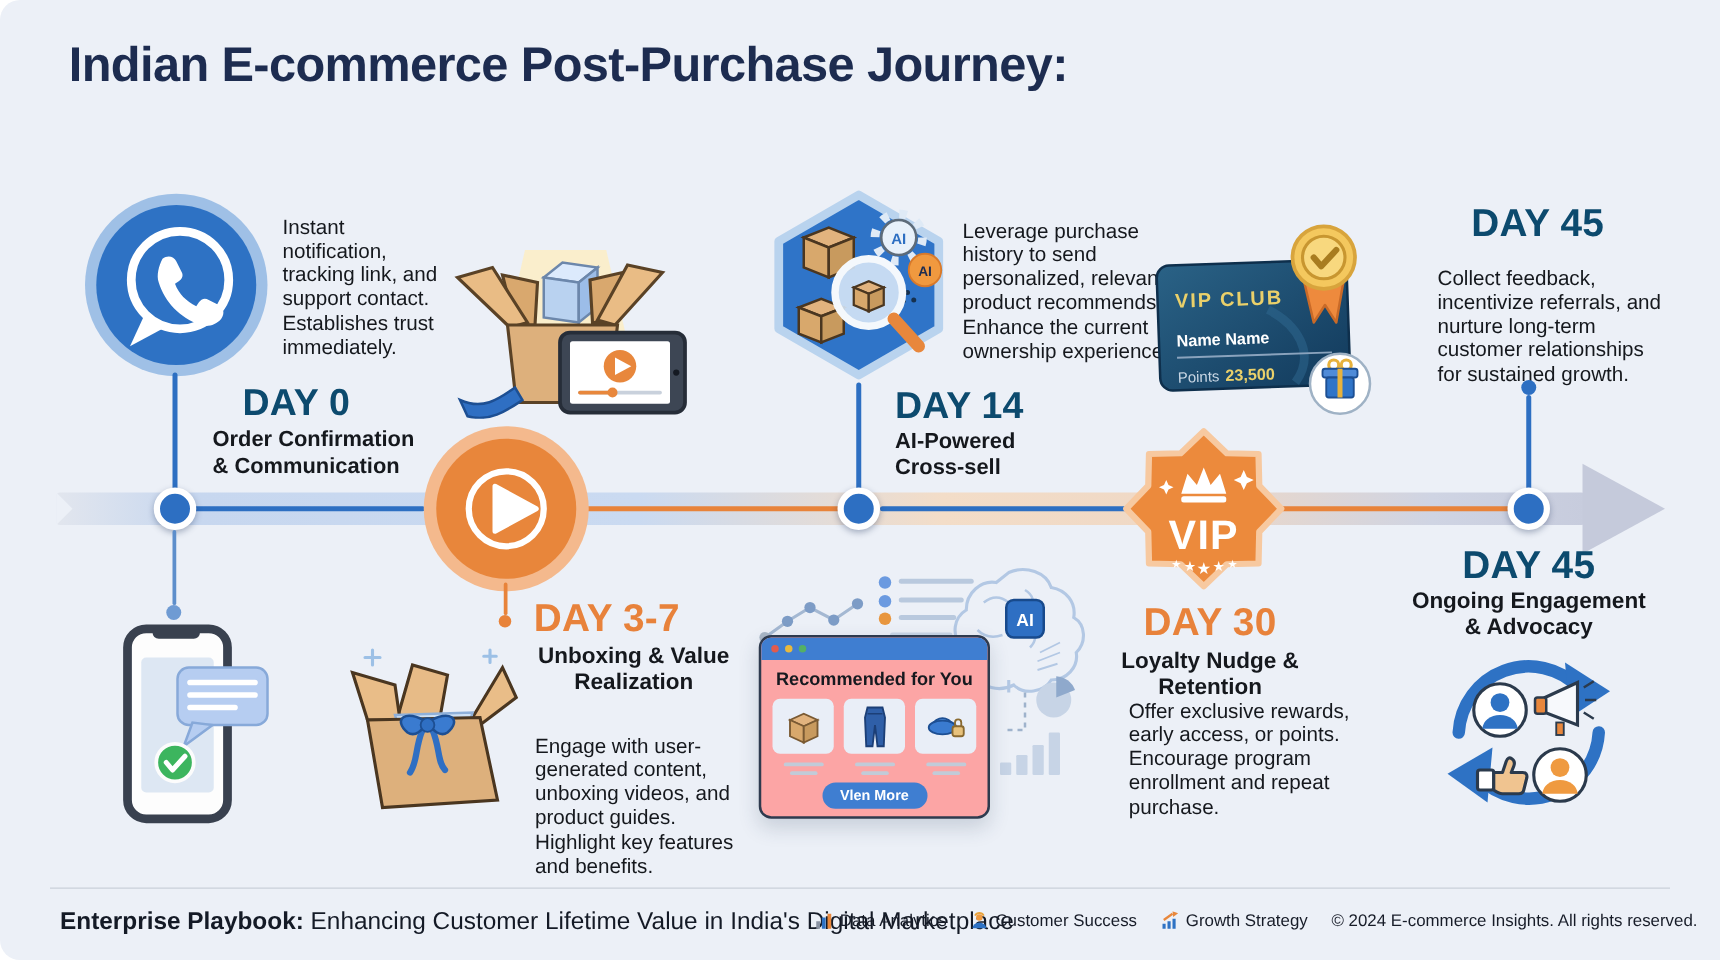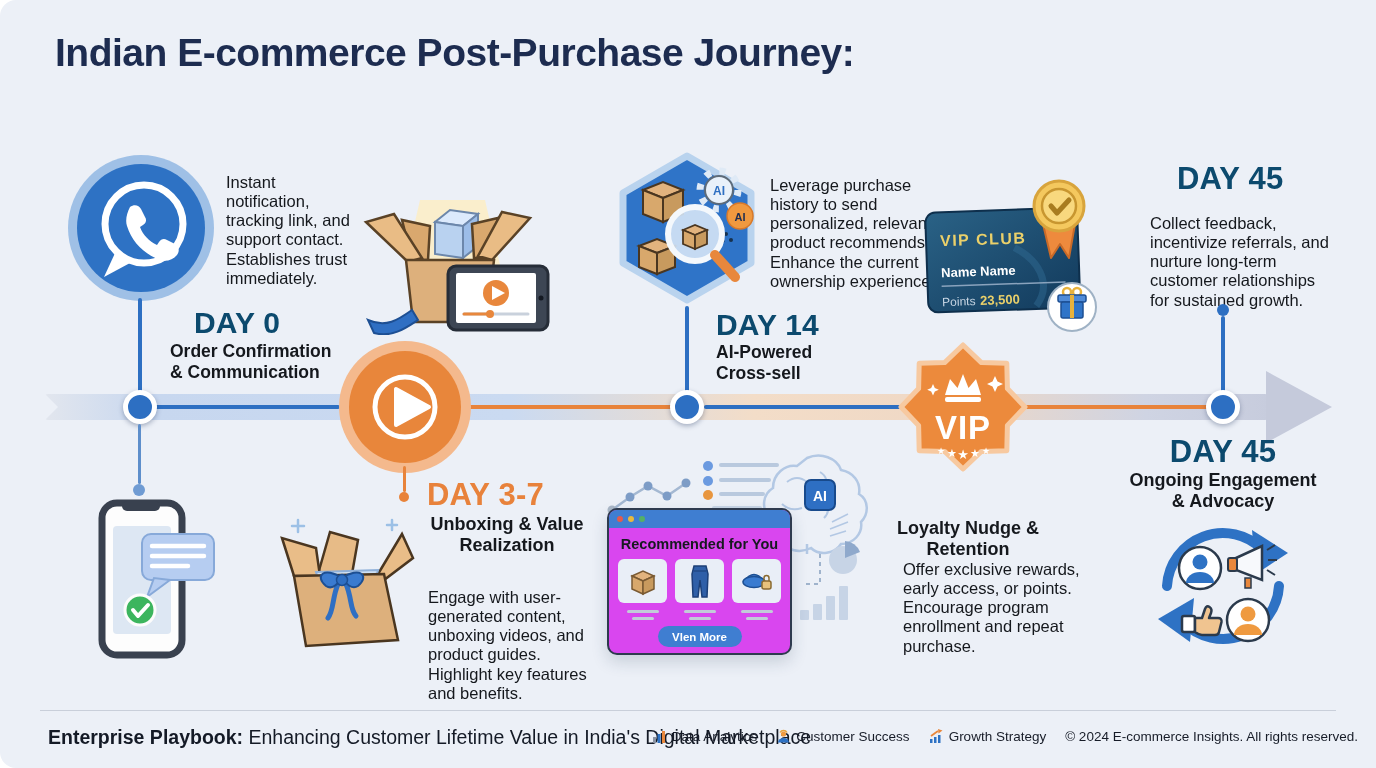--- a/index.html
+++ b/index.html
@@ -22,21 +22,21 @@
   .dot-solid-blue{border-radius:50%;background:#2d6fc2;}
   .stem-orange{width:3px;background:#e8833a;border-radius:2px;}
   .dot-orange{border-radius:50%;background:#e8833a;}
   
   .day-label{font-size:30px;font-weight:800;letter-spacing:0.2px;}
   .blue{color:#0c4a6e;} .orange{color:#e8823b;}
   .m-head{font-size:17.5px;font-weight:700;line-height:1.18;color:#15181d;}
   .m-desc{font-size:16.5px;line-height:1.16;color:#15181d;}
   .t-center{text-align:center;}
   
-  .rec-card{left:607px;top:508px;width:185px;height:147px;background:#d946ef;border:2px solid #2e3a4e;border-radius:10px;
+  .rec-card{left:607px;top:508px;width:185px;height:147px;background:#fca5a5;border:2px solid #2e3a4e;border-radius:10px;
             box-shadow:0 7px 16px rgba(40,60,90,.18);overflow:hidden;box-sizing:border-box;}
   .rec-header{height:18px;background:#3f7ed1;display:flex;align-items:center;gap:5px;padding:0 8px;}
   .rec-dot{width:6px;height:6px;border-radius:50%;}
   .rec-title{text-align:center;font-weight:700;font-size:14.5px;color:#16191f;margin-top:8px;}
   .rec-tiles{display:flex;justify-content:space-between;padding:7px 9px 0;}
   .rec-col{display:flex;flex-direction:column;align-items:center;}
   .rec-tile{width:49px;height:44px;background:#e9eef7;border-radius:6px;display:flex;align-items:center;justify-content:center;}
   .rec-l1{width:32px;height:3px;background:#c2cbd8;border-radius:2px;margin-top:7px;}
   .rec-l2{width:22px;height:3px;background:#c2cbd8;border-radius:2px;margin-top:4px;}
   .rec-btn{margin:6px auto 0;width:84px;height:21px;background:#3f7ed1;border-radius:11px;color:#fff;font-size:11.5px;font-weight:700;
@@ -305,20 +305,21 @@
     </g>
     <path d="M97 34 l2.5 5.5 5.5 2.5 -5.5 2.5 -2.5 5.5 -2.5 -5.5 -5.5 -2.5 5.5 -2.5 z" fill="#fff"></path>
     <path d="M35 42 l1.8 4 4 1.8 -4 1.8 -1.8 4 -1.8 -4 -4 -1.8 4 -1.8 z" fill="#fff"></path>
     <text x="65" y="97" text-anchor="middle" font-size="33" font-weight="bold" letter-spacing="1" fill="#fff">VIP</text>
     <text x="43" y="112" text-anchor="middle" font-size="9" fill="#fff">★</text>
     <text x="54" y="115" text-anchor="middle" font-size="11" fill="#fff">★</text>
     <text x="65" y="117" text-anchor="middle" font-size="13" fill="#fff">★</text>
     <text x="77" y="115" text-anchor="middle" font-size="11" fill="#fff">★</text>
     <text x="88" y="112" text-anchor="middle" font-size="9" fill="#fff">★</text>
   </svg>
+  <div class="abs day-label orange t-center" style="left:873px;top:480px;width:190px;font-size:31px;">DAY 30</div>
   <div class="abs m-head t-center" style="left:873px;top:518px;width:190px;font-size:18px;">Loyalty Nudge &amp; Retention</div>
   <div class="abs m-desc" style="left:903px;top:560px;width:180px;">Offer exclusive rewards, early access, or points. Encourage program enrollment and repeat purchase.</div>
 
   <div class="abs day-label blue" style="left:1177px;top:161px;font-size:31px;">DAY 45</div>
   <div class="abs m-desc" style="left:1150px;top:214px;width:188px;">Collect feedback, incentivize referrals, and nurture long-term customer relationships for sustained growth.</div>
   <div class="abs dot-solid-blue" style="left:1217px;top:304px;width:12px;height:12px;"></div>
   <div class="abs vline" style="left:1221px;top:316px;height:78px;"></div>
   <div class="abs node" style="left:1206px;top:390px;"></div>
 
   <div class="abs day-label blue t-center" style="left:1128px;top:434px;width:190px;font-size:31px;">DAY 45</div>

